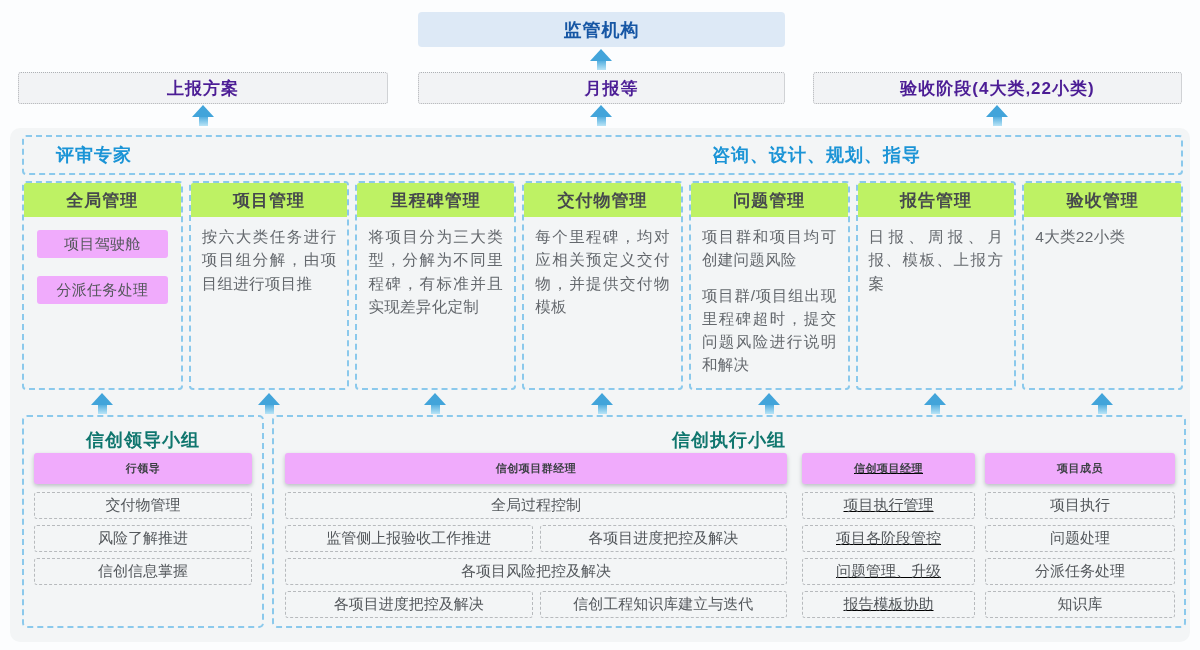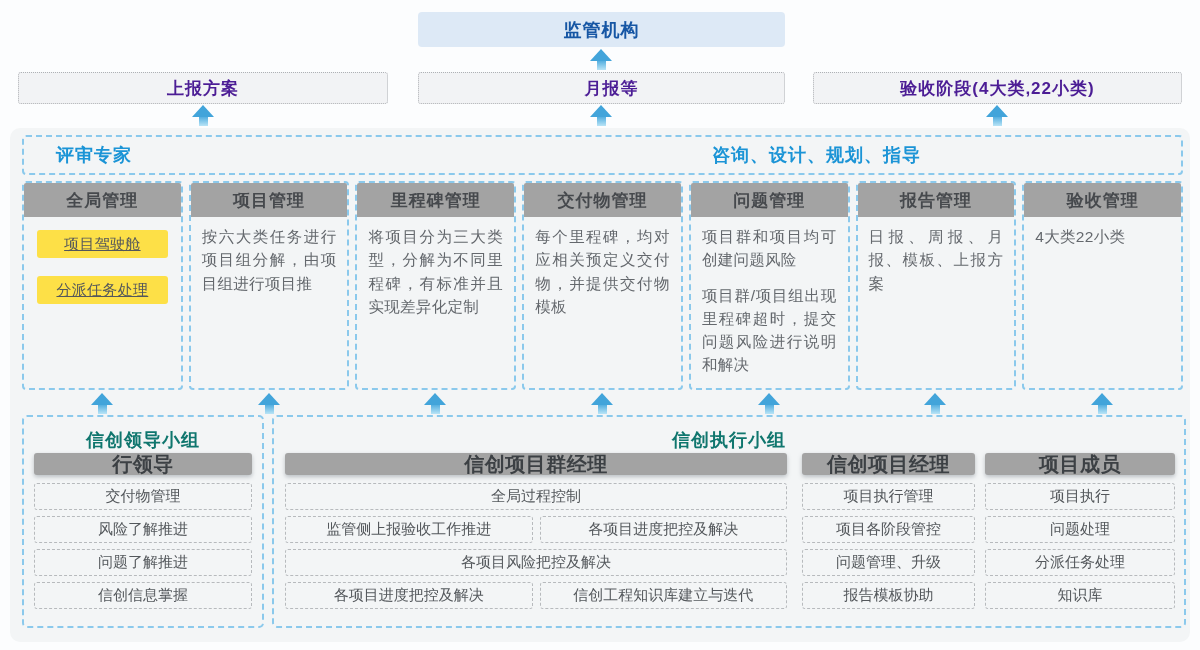--- a/index.html
+++ b/index.html
@@ -30,42 +30,42 @@
 
   .band{position:absolute;left:12px;top:7px;width:1161px;height:40px;border:2px dashed #8bc9ec;
     border-radius:4px;box-sizing:border-box;}
   .band .lbl{position:absolute;top:0;height:36px;line-height:36px;color:#1b94d6;font-weight:bold;
     font-size:18px;letter-spacing:1px;white-space:nowrap;}
   .band .lbl-left{left:32px;}
   .band .lbl-right{left:68.5%;transform:translateX(-50%);}
 
   .cols{position:absolute;left:12px;top:53px;width:1161px;height:209px;display:flex;gap:6px;}
   .col{flex:1;border:2px dashed #8bc9ec;border-radius:4px;box-sizing:border-box;display:flex;flex-direction:column;}
-  .col-header{height:34px;flex:0 0 34px;background:#a3a3a3;display:flex;align-items:center;justify-content:center;
+  .col-header{height:34px;flex:0 0 34px;background:#bef264;display:flex;align-items:center;justify-content:center;
     color:#46494d;font-weight:bold;font-size:17px;letter-spacing:1px;border-radius:2px 2px 0 0;}
   .col-body{padding:8px 11px;font-size:15.5px;color:#64686d;line-height:1.5;text-align:justify;
     text-justify:inter-character;letter-spacing:0.3px;}
   .col-body p{margin:0 0 12px 0;}
-  .pill{height:28px;background:#fde047;border-radius:3px;display:flex;align-items:center;justify-content:center;
-    font-size:15px;color:#54575b;margin:5px 2px 18px;text-decoration:underline;}
+  .pill{height:28px;background:#f0abfc;border-radius:3px;display:flex;align-items:center;justify-content:center;
+    font-size:15px;color:#54575b;margin:5px 2px 18px;}
 
   
   .group{position:absolute;top:287px;height:213px;border:2px dashed #8bc9ec;border-radius:5px;box-sizing:border-box;}
   .g1{left:12px;width:242px;padding:0 10px;}
   .g2{left:262px;width:914px;}
   .g-title{text-align:center;color:#0f766e;font-weight:bold;font-size:18px;letter-spacing:1px;
     margin-top:11px;height:25px;line-height:25px;}
-  .role-box{height:22px;background:#a3a3a3;border-radius:3px;box-shadow:0 2px 4px rgba(100,110,120,.4);
-    display:flex;align-items:center;justify-content:center;color:#3c4044;font-weight:bold;font-size:20px;
+  .role-box{height:31px;background:#f0abfc;border-radius:3px;box-shadow:0 2px 4px rgba(100,110,120,.4);
+    display:flex;align-items:center;justify-content:center;color:#3c4044;font-weight:bold;font-size:11px;
     margin-bottom:8px;letter-spacing:0.5px;}
   .item{height:27px;border:1px dashed #b7babd;border-radius:3px;box-sizing:border-box;
     display:flex;align-items:center;justify-content:center;font-size:15px;color:#54585c;margin-bottom:6px;}
   .g2-content{display:flex;padding:0 9px 0 11px;}
   .sub-a{width:502px;margin-right:15px;}
-  .sub-b{width:173px;margin-right:10px;}
+  .sub-b{width:173px;margin-right:10px;text-decoration:underline;}
   .sub-c{flex:1;}
   .two-col{display:flex;gap:7px;}
   .two-col .item{flex:1;}
 </style>
 </head>
 <body>
 
 <div class="stage">
 
   <div class="regulator">监管机构</div>
@@ -180,21 +180,20 @@
     <div class="arrow" style="left:1081px;top:265px;">
       <div class="head"></div>
         <div class="stem"></div>
       </div>
 
     <div class="group g1">
       <div class="g-title">信创领导小组</div>
       <div class="role-box">行领导</div>
       <div class="item">交付物管理</div>
       <div class="item">风险了解推进</div>
-      <div class="item">问题了解推进</div>
       <div class="item">信创信息掌握</div>
     </div>
 
     <div class="group g2">
       <div class="g-title">信创执行小组</div>
       <div class="g2-content">
 
         <div class="sub-a">
           <div class="role-box">信创项目群经理</div>
           <div class="item">全局过程控制</div>

